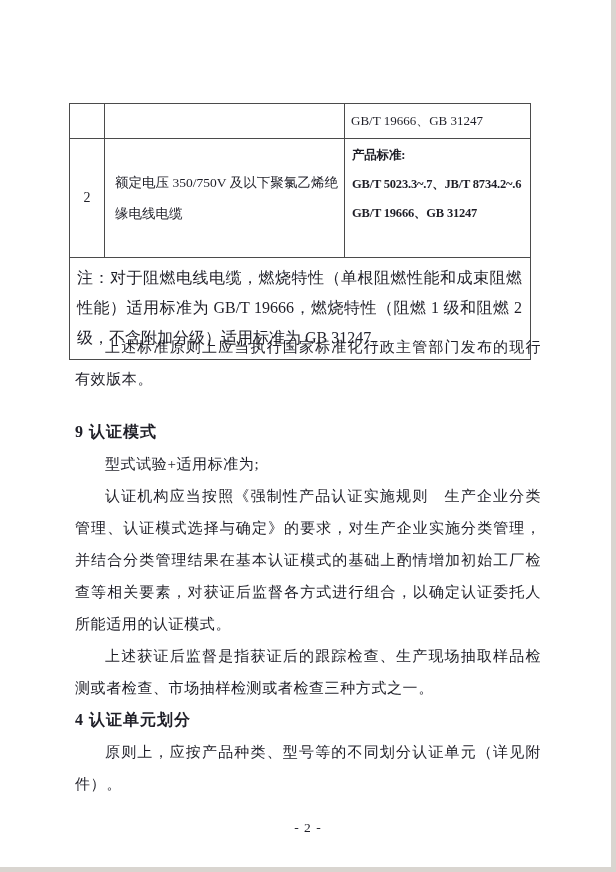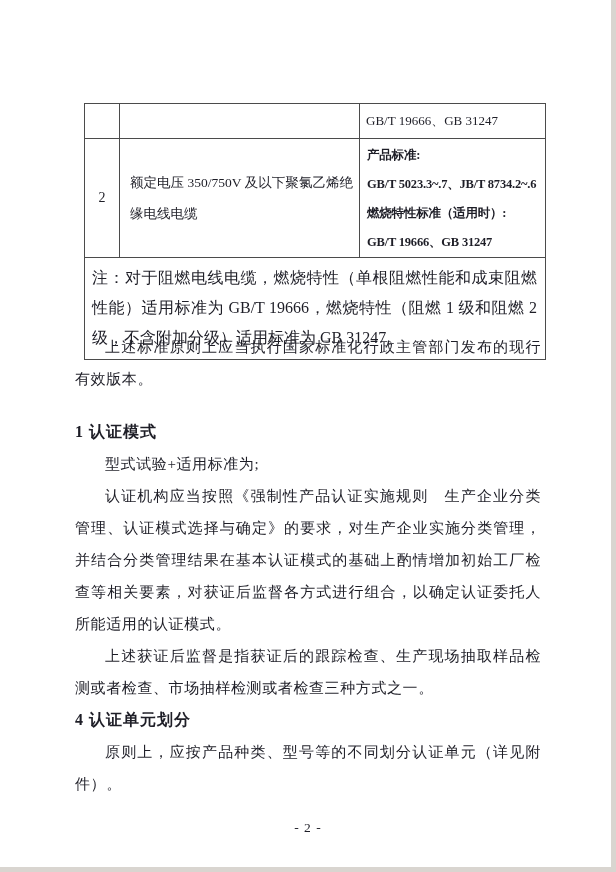--- a/index.html
+++ b/index.html
@@ -7,21 +7,21 @@
   .page {
     position:relative; width:616px; height:872px; background:#ffffff;
     overflow:hidden; font-family:"Liberation Serif","DejaVu Serif",serif;
     color:#1e1e27;
   }
   .edge-right { position:absolute; top:0; right:0; width:5px; height:100%; background:#d9d5d0; }
   .edge-bottom { position:absolute; left:0; bottom:0; width:100%; height:5px; background:#d9d5d0; }
 
   
   .doc-table {
-    position:absolute; left:84px; top:103px; width:462px;
+    position:absolute; left:69px; top:103px; width:462px;
     border:1px solid #4b4b4b; background:#fff;
   }
   .t-row { display:grid; grid-template-columns:34px 240px 1fr; }
   .t-row + .t-row, .t-note { border-top:1px solid #4b4b4b; }
   .t-cell + .t-cell { border-left:1px solid #4b4b4b; }
   .row-cont { height:34px; }
   .row-cont .t-cell { line-height:34px; font-size:13px; padding:0 6px; }
   .row-main { height:119px; }
   .cell-num { display:flex; align-items:center; justify-content:center; font-size:14px; }
   .cell-product {
@@ -62,31 +62,30 @@
       <div class="t-cell"></div>
       <div class="t-cell"></div>
       <div class="t-cell">GB/T 19666、GB 31247</div>
     </div>
     <div class="t-row row-main">
       <div class="t-cell cell-num">2</div>
       <div class="t-cell cell-product">额定电压 350/750V 及以下聚氯乙烯绝缘电线电缆</div>
       <div class="t-cell cell-standards">
         <div class="std-line">产品标准:</div>
         <div class="std-line">GB/T 5023.3~.7、JB/T 8734.2~.6</div>
-        <div class="std-line">燃烧特性标准（适用时）:</div>
         <div class="std-line">GB/T 19666、GB 31247</div>
       </div>
     </div>
     <div class="t-note">注：对于阻燃电线电缆，燃烧特性（单根阻燃性能和成束阻燃性能）适用标准为 GB/T 19666，燃烧特性（阻燃 1 级和阻燃 2 级，不含附加分级）适用标准为 GB 31247。</div>
   </div>
 
   <div class="content">
     <p class="para">上述标准原则上应当执行国家标准化行政主管部门发布的现行有效版本。</p>
 
-    <div class="sec-heading h3">1  认证模式</div>
+    <div class="sec-heading h3">9  认证模式</div>
     <p class="para">型式试验+适用标准为;</p>
     <p class="para">认证机构应当按照《强制性产品认证实施规则　生产企业分类管理、认证模式选择与确定》的要求，对生产企业实施分类管理，并结合分类管理结果在基本认证模式的基础上酌情增加初始工厂检查等相关要素，对获证后监督各方式进行组合，以确定认证委托人所能适用的认证模式。</p>
     <p class="para">上述获证后监督是指获证后的跟踪检查、生产现场抽取样品检测或者检查、市场抽样检测或者检查三种方式之一。</p>
 
     <div class="sec-heading h4">4  认证单元划分</div>
     <p class="para">原则上，应按产品种类、型号等的不同划分认证单元（详见附件）。</p>
 
     <div class="page-footer">- 2 -</div>
   </div>
 

